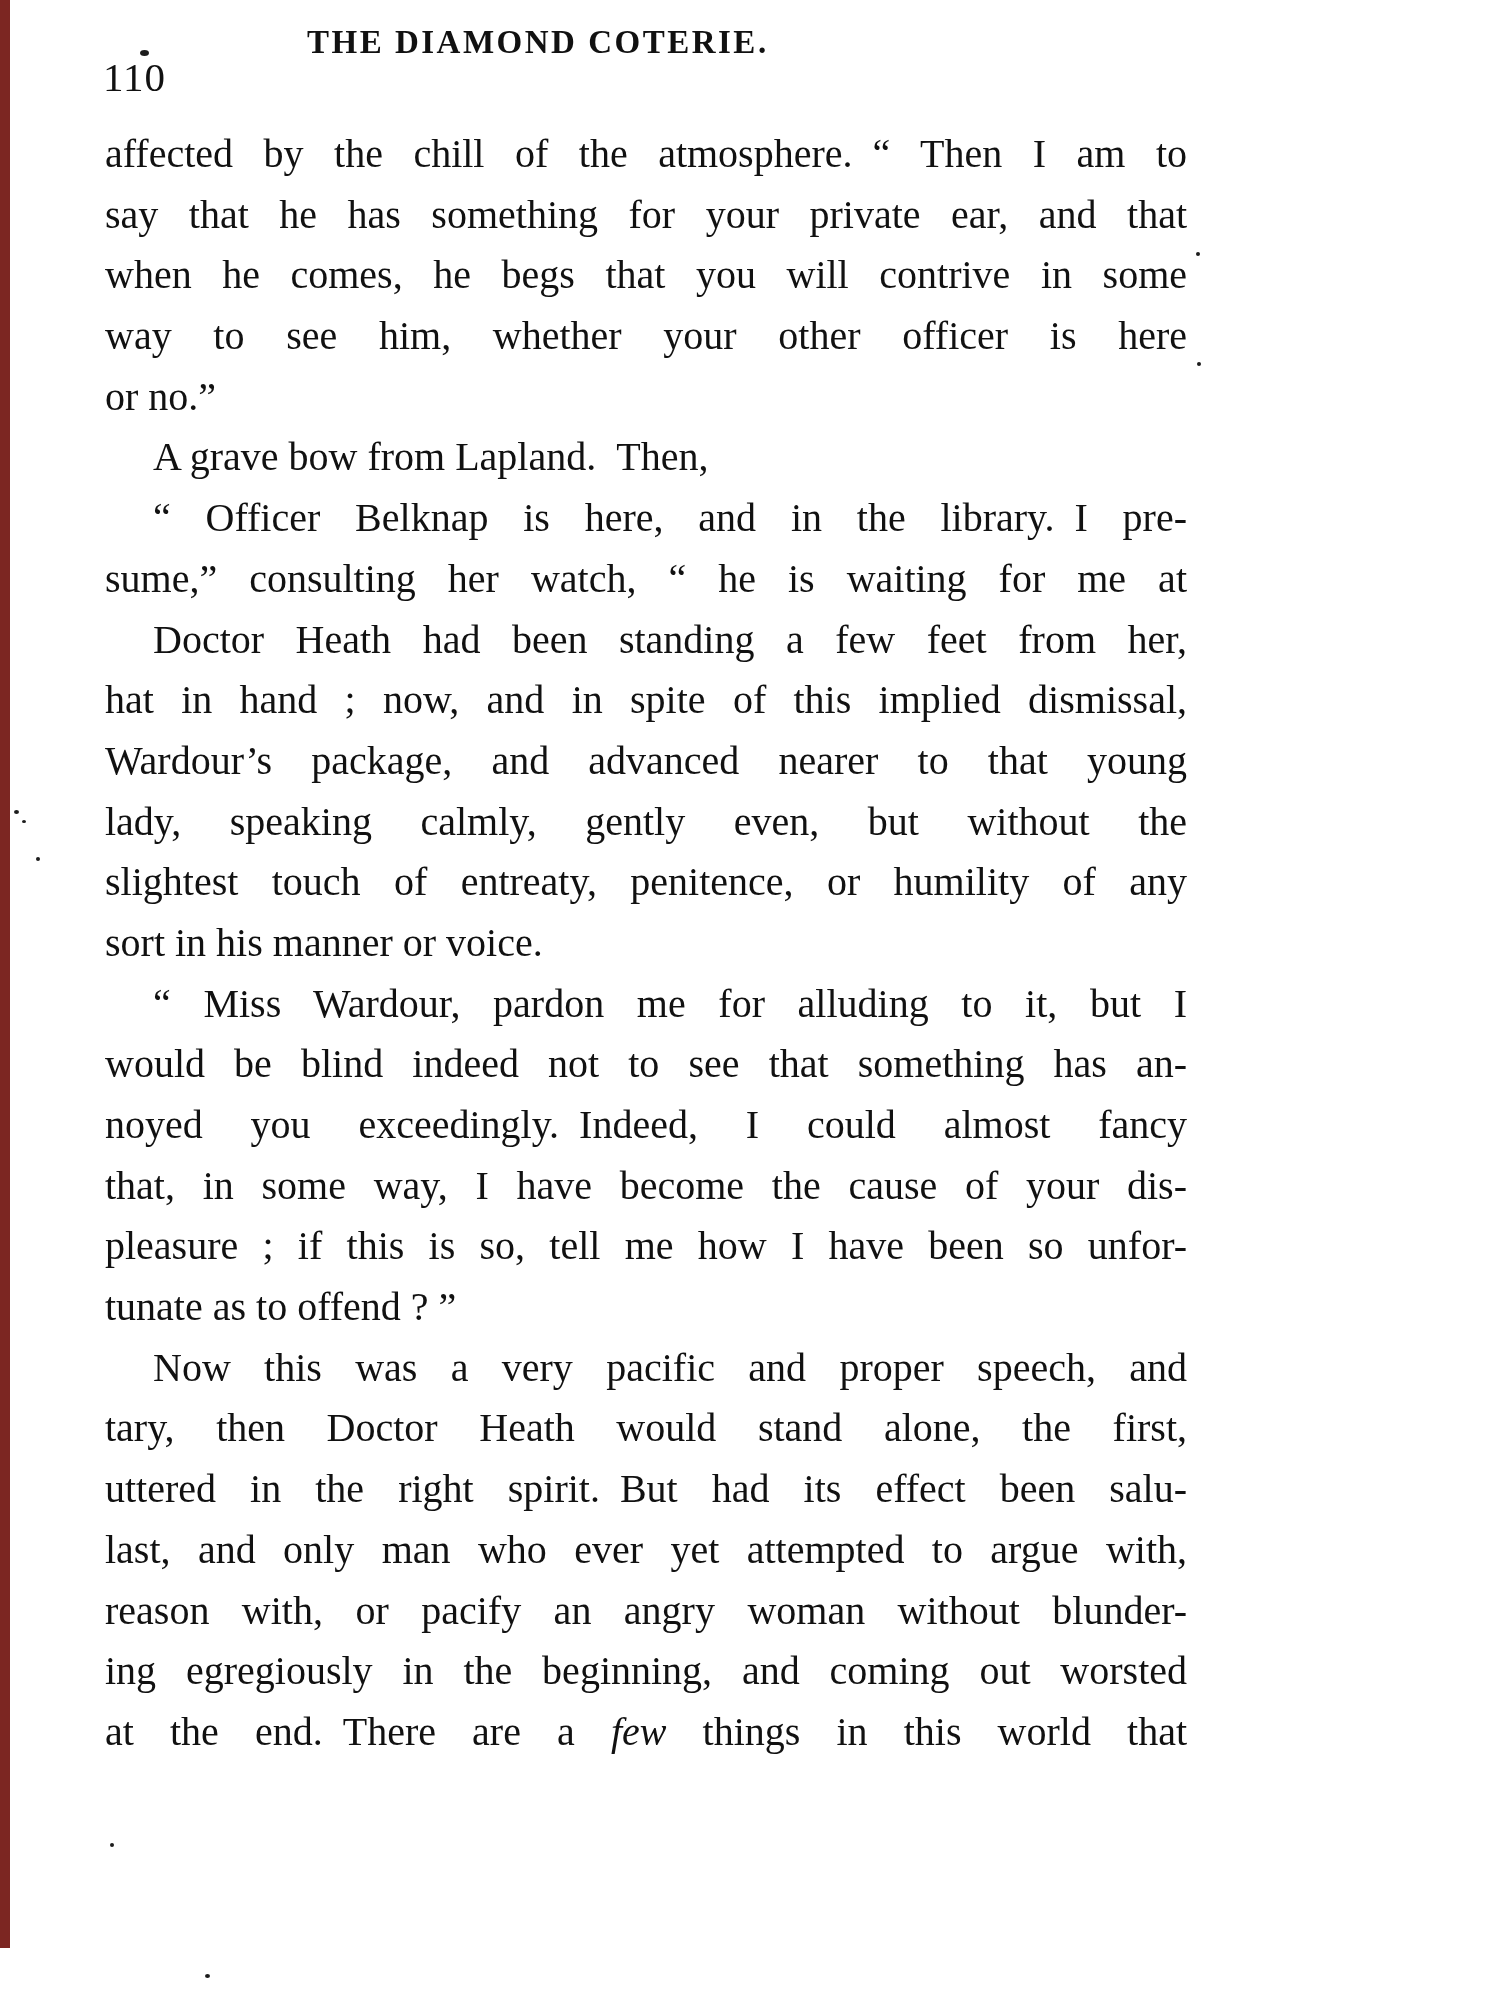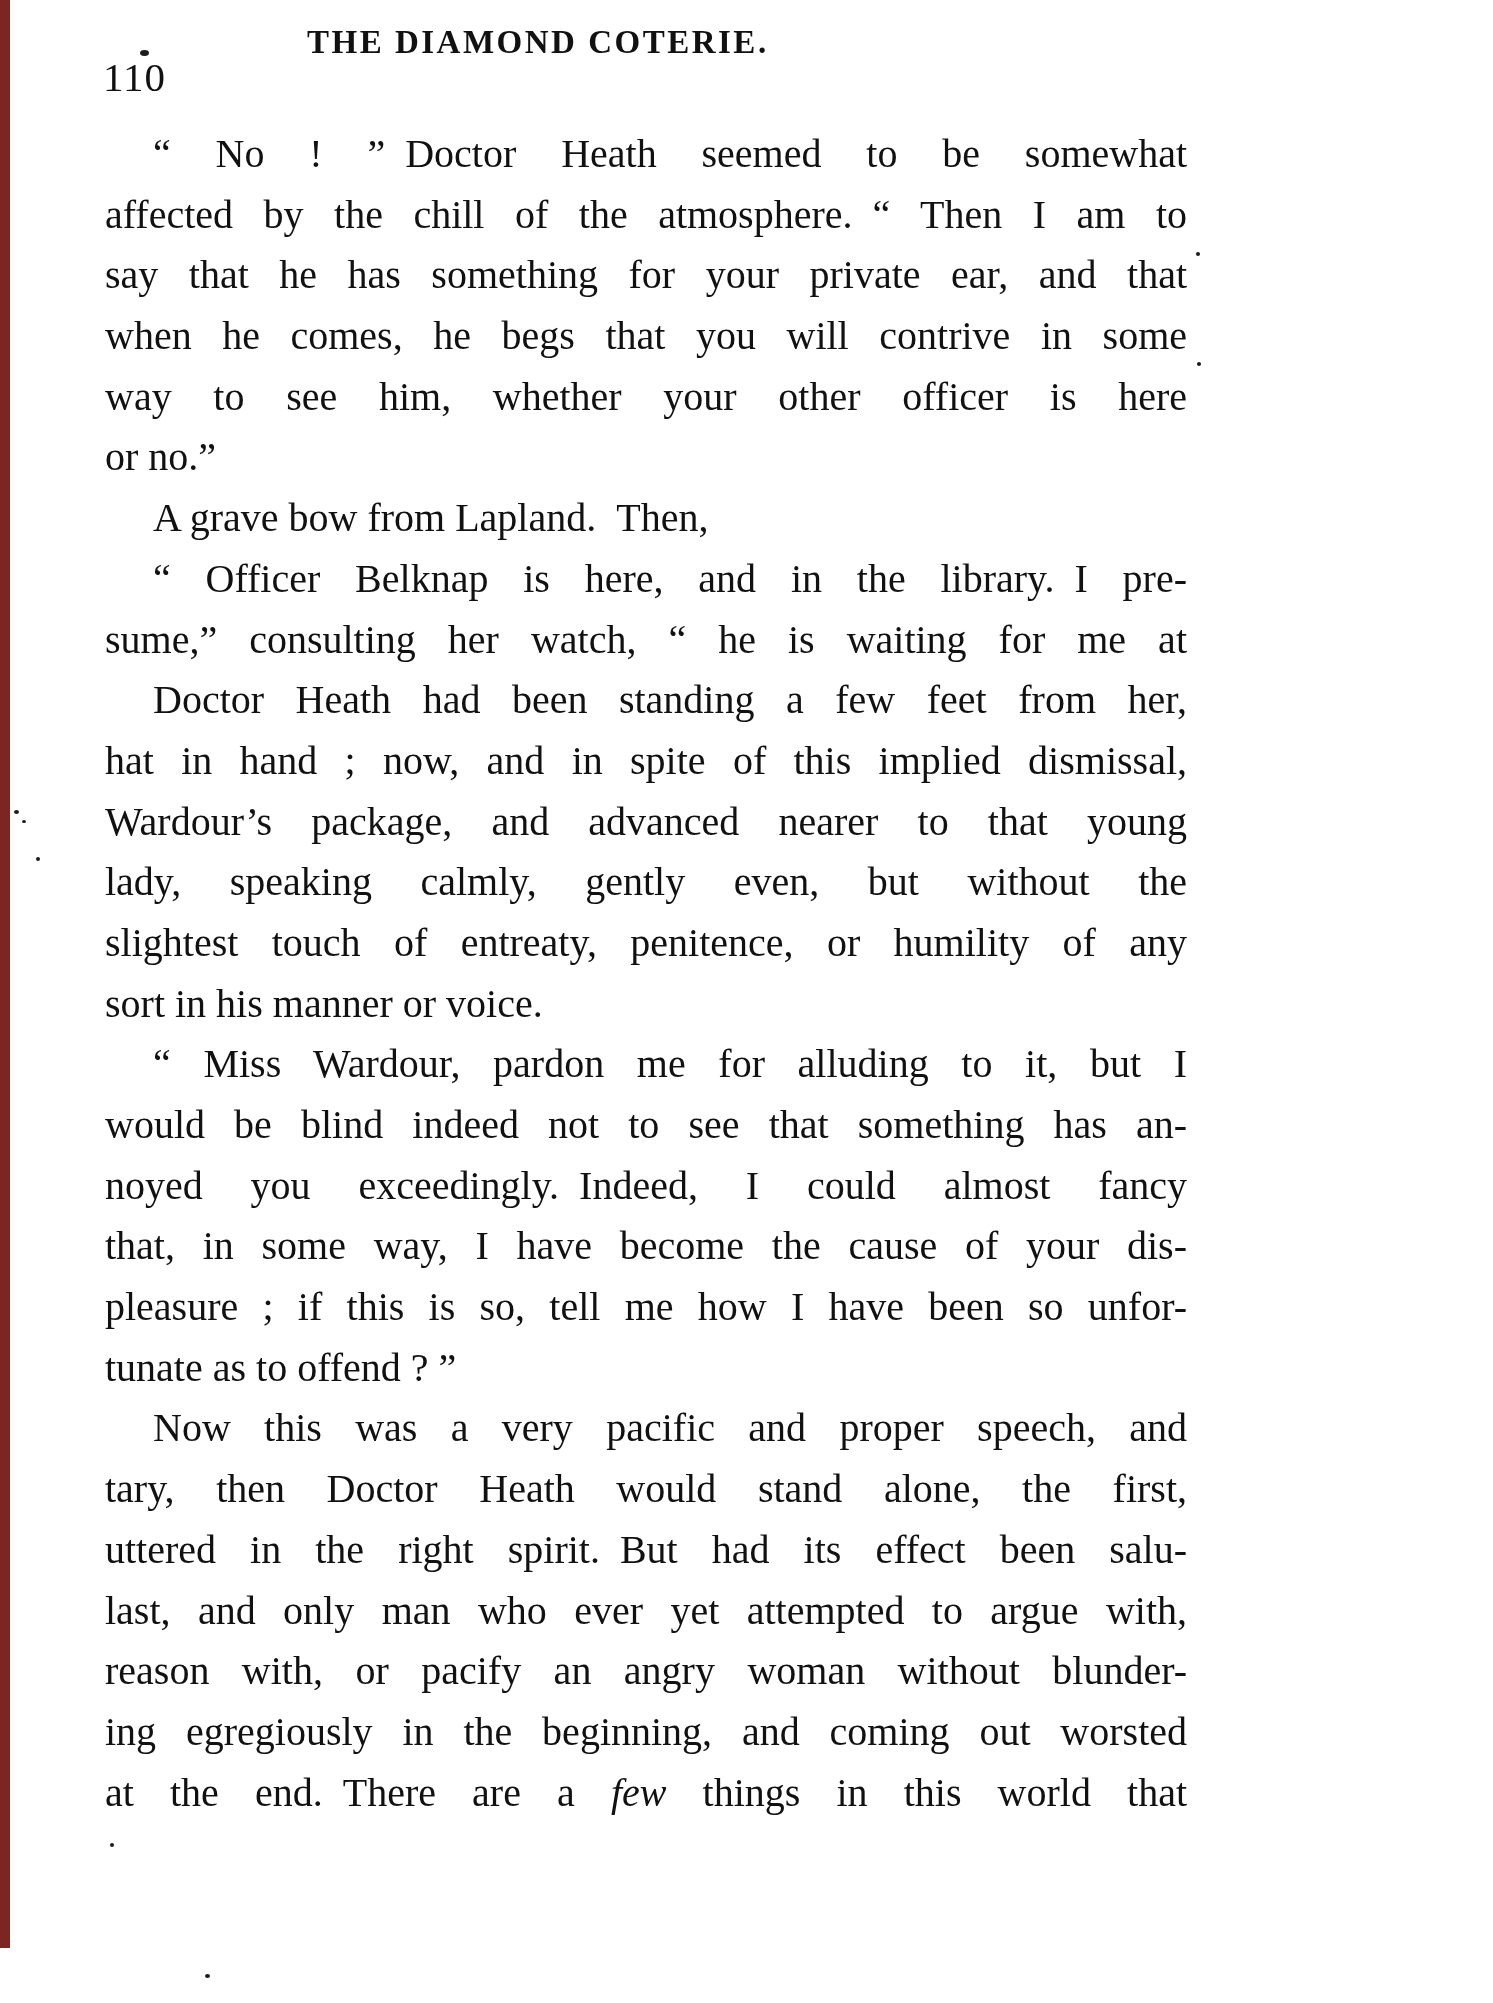--- a/index.html
+++ b/index.html
@@ -48,21 +48,20 @@
 
 <div class="page">
 
   <div class="edge-bar"></div>
 
   <div class="pagenum">110</div>
 
   <div class="running-title">THE DIAMOND COTERIE.</div>
 
   <div class="text-block" id="text-block">
-      <div class="line indent">“ No ! ” Doctor Heath seemed to be somewhat</div>
       <div class="line">affected by the chill of the atmosphere. “ Then I am to</div>
       <div class="line">say that he has something for your private ear, and that</div>
       <div class="line">when he comes, he begs that you will contrive in some</div>
       <div class="line">way to see him, whether your other officer is here</div>
       <div class="line no-just">or no.”</div>
       <div class="line indent no-just">A grave bow from Lapland. Then,</div>
       <div class="line indent">“ Officer Belknap is here, and in the library. I pre-</div>
       <div class="line">sume,” consulting her watch, “ he is waiting for me at</div>
       <div class="line indent">Doctor Heath had been standing a few feet from her,</div>
       <div class="line">hat in hand ; now, and in spite of this implied dismissal,</div>

